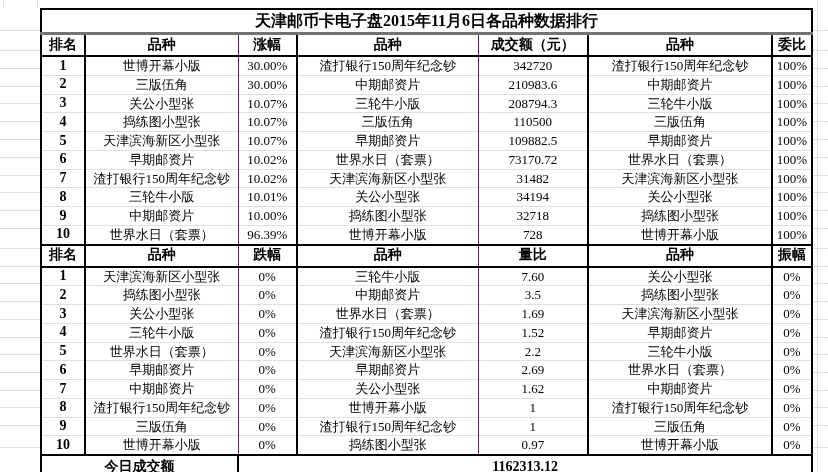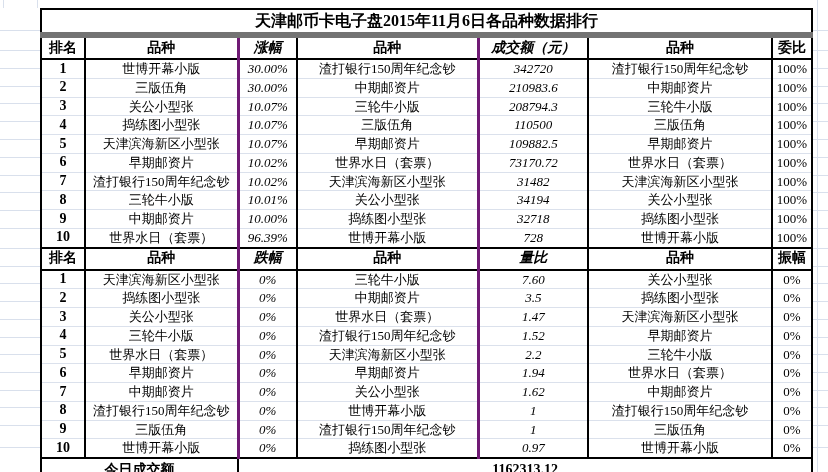--- a/index.html
+++ b/index.html
@@ -13,30 +13,30 @@
     border-collapse:collapse;table-layout:fixed;background:#fff;
     border:2px solid #000;
   }
   col.w0{width:44px}col.w1{width:153px}col.w2{width:59px}col.w3{width:181px}
   col.w4{width:110px}col.w5{width:184px}col.w6{width:40px}
   td{
     text-align:center;vertical-align:middle;padding:0;margin:0;
     white-space:nowrap;overflow:hidden;font-size:13px;line-height:1.05;
   }
   .title-row td{
-    height:22px;font-size:16px;font-weight:bold;border-bottom:6px solid #737373;
+    height:22px;font-size:16px;font-weight:bold;border-bottom:3px solid #737373;
   }
   .header-row td{
     height:20px;font-size:14px;font-weight:bold;
     border-top:2px solid #000;border-bottom:2px solid #000;
   }
   .data-row td{height:17.75px;border-top:1px solid #dbe1ec;}
   .data-row td.c-rank{font-weight:bold;font-size:14px;}
   
-  .vb1{border-left:3px solid #701a75;font-style:italic;}
+  .vb1{border-left:1px solid #701a75;}
   .vb2{border-left:2px solid #000;}
   .footer-row td{
     height:22px;font-size:14px;font-weight:bold;border-top:2px solid #000;
   }
   .f-value{border-left:2px solid #000;}
 </style>
 </head>
 <body>
 
 <div class="sheet">
@@ -234,21 +234,21 @@
           <td class="c-name vb2">中期邮资片</td>
           <td class="c-val vb1">3.5</td>
           <td class="c-name vb2">捣练图小型张</td>
           <td class="c-val vb2">0%</td>
         </tr>
         <tr class="data-row">
           <td class="c-rank">3</td>
           <td class="c-name vb2">关公小型张</td>
           <td class="c-val vb1">0%</td>
           <td class="c-name vb2">世界水日（套票）</td>
-          <td class="c-val vb1">1.47</td>
+          <td class="c-val vb1">1.69</td>
           <td class="c-name vb2">天津滨海新区小型张</td>
           <td class="c-val vb2">0%</td>
         </tr>
         <tr class="data-row">
           <td class="c-rank">4</td>
           <td class="c-name vb2">三轮牛小版</td>
           <td class="c-val vb1">0%</td>
           <td class="c-name vb2">渣打银行150周年纪念钞</td>
           <td class="c-val vb1">1.52</td>
           <td class="c-name vb2">早期邮资片</td>
@@ -261,21 +261,21 @@
           <td class="c-name vb2">天津滨海新区小型张</td>
           <td class="c-val vb1">2.2</td>
           <td class="c-name vb2">三轮牛小版</td>
           <td class="c-val vb2">0%</td>
         </tr>
         <tr class="data-row">
           <td class="c-rank">6</td>
           <td class="c-name vb2">早期邮资片</td>
           <td class="c-val vb1">0%</td>
           <td class="c-name vb2">早期邮资片</td>
-          <td class="c-val vb1">1.94</td>
+          <td class="c-val vb1">2.69</td>
           <td class="c-name vb2">世界水日（套票）</td>
           <td class="c-val vb2">0%</td>
         </tr>
         <tr class="data-row">
           <td class="c-rank">7</td>
           <td class="c-name vb2">中期邮资片</td>
           <td class="c-val vb1">0%</td>
           <td class="c-name vb2">关公小型张</td>
           <td class="c-val vb1">1.62</td>
           <td class="c-name vb2">中期邮资片</td>

